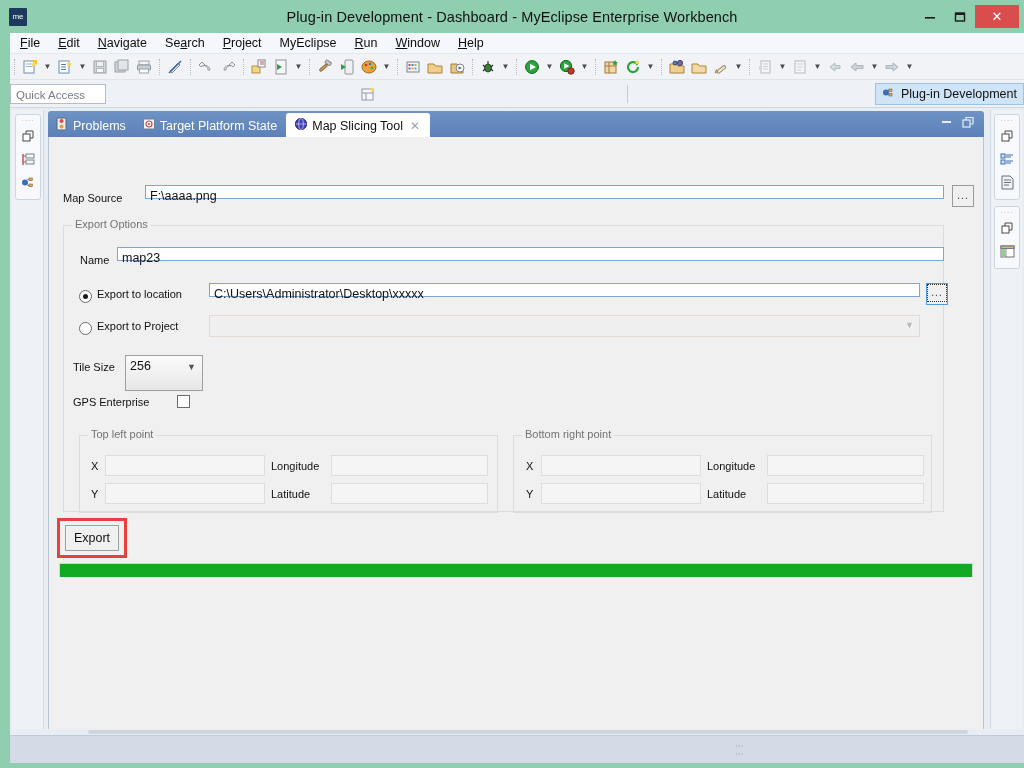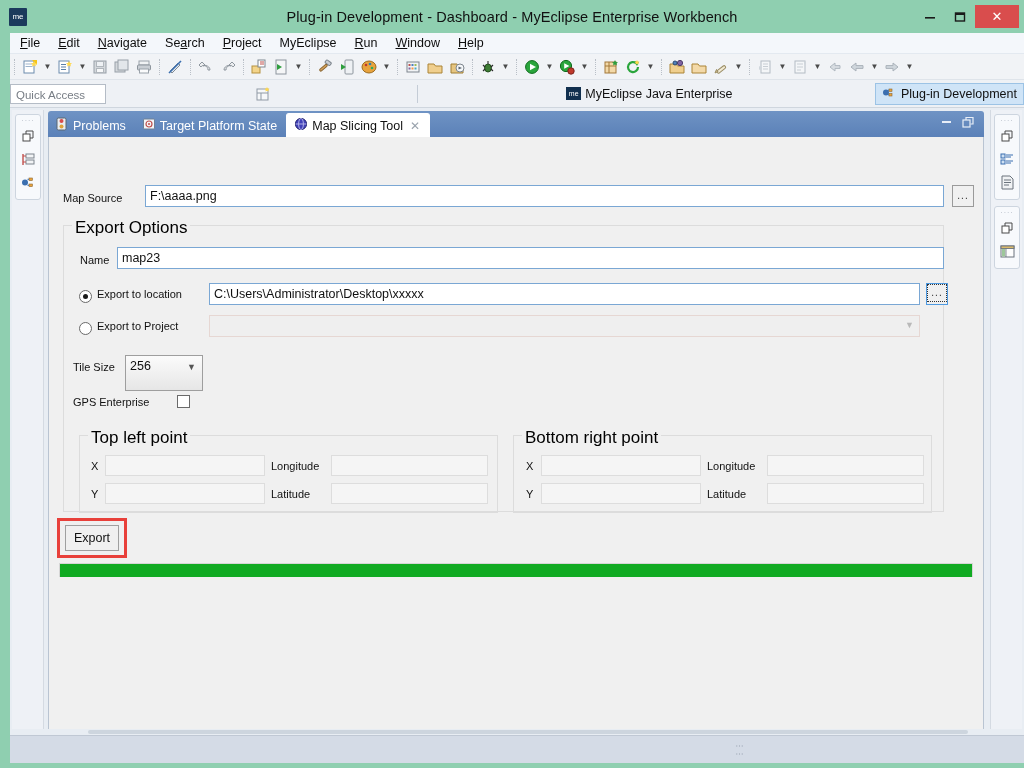--- a/index.html
+++ b/index.html
@@ -161,39 +161,39 @@
   #form {
     position: absolute; left: 0; top: 0; width: 934px; height: 440px;
     background: #f0f0f0;
   }
 
   
   .lbl { font-size: 11px; color: #111111; }
   .txt {
     background: #ffffff; border: 1px solid #7aa7d4;
     font-size: 12.5px; color: #111111; padding: 2px 4px; line-height: 16px;
-    position: absolute; height: 22px;
+    position: absolute; height: 14px;
   }
   .browse-btn {
     position: absolute; width: 22px; height: 22px;
     background: #f0f0f0; border: 1px solid #9a9a9a;
     font-size: 10px; color: #333; text-align: center; line-height: 19px;
     letter-spacing: 1px;
   }
   .browse-btn.focused { border: 1px solid #4f9ae0; }
   .browse-btn.focused span {
     display:block; border: 1px dotted #333; height: 18px; line-height: 16px;
   }
 
   .grp {
     position: absolute; border: 1px solid #dcdcdc; background: transparent;
   }
   .grp-title {
     position: absolute; top: -8px; left: 8px; background: #f0f0f0;
-    padding: 0 3px; font-size: 17px; color: #000000;
+    padding: 0 3px; font-size: 11px; color: #737373;
   }
   .ro-txt {
     position: absolute; height: 21px; background: #f5f5f5;
     border: 1px solid #dddddd;
   }
   .combo-disabled {
     position: absolute; height: 22px; background: #efefef;
     border: 1px solid #e6d7d3;
   }
   .combo-disabled .arr {
@@ -522,24 +522,20 @@
     <div id="quick-access">Quick Access</div>
     <div id="persp-new">
       <svg width="16" height="16">
           <rect x="2" y="3" width="11" height="11" fill="#f6f8fa" stroke="#8f9aa5"></rect>
           <line x1="2" y1="7" x2="13" y2="7" stroke="#8f9aa5"></line>
           <line x1="6" y1="7" x2="6" y2="14" stroke="#8f9aa5"></line>
           <path d="M12 1 l.8 1.6 1.7.2 -1.2 1.1 .3 1.7 -1.6-.9 -1.6 .9 .3-1.7 -1.2-1.1 1.7-.2z" fill="#ffd84d"></path>
         </svg>
     </div>
     <div id="persp-divider"></div>
-    <div class="persp-btn">
-      <span class="me-badge">me</span>
-      <span>MyEclipse Java Enterprise</span>
-    </div>
     <div class="persp-btn active">
       <span>
         <svg width="15" height="13" viewBox="0 0 15 13">
             <circle cx="4" cy="6.5" r="3" fill="#3b6fb0"></circle>
             <rect x="7" y="3" width="3" height="2.4" fill="#e8a33d" stroke="#8a6632" stroke-width="0.6"></rect>
             <rect x="7" y="7.6" width="3" height="2.4" fill="#e8a33d" stroke="#8a6632" stroke-width="0.6"></rect>
             <line x1="6" y1="4.2" x2="7" y2="4.2" stroke="#3b6fb0"></line>
             <line x1="6" y1="8.8" x2="7" y2="8.8" stroke="#3b6fb0"></line>
           </svg>
       </span>

